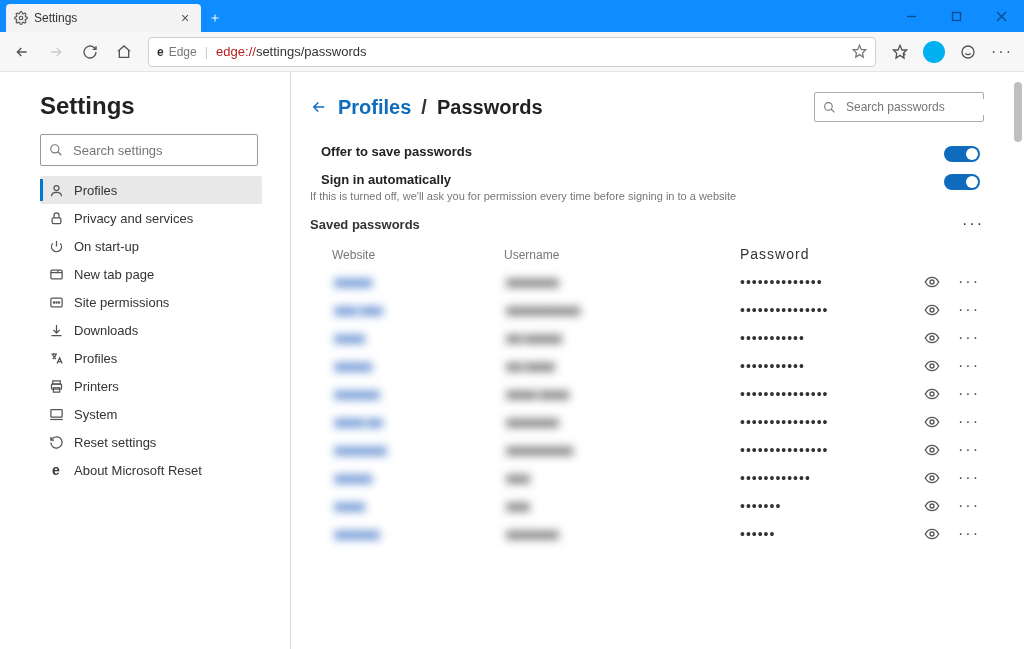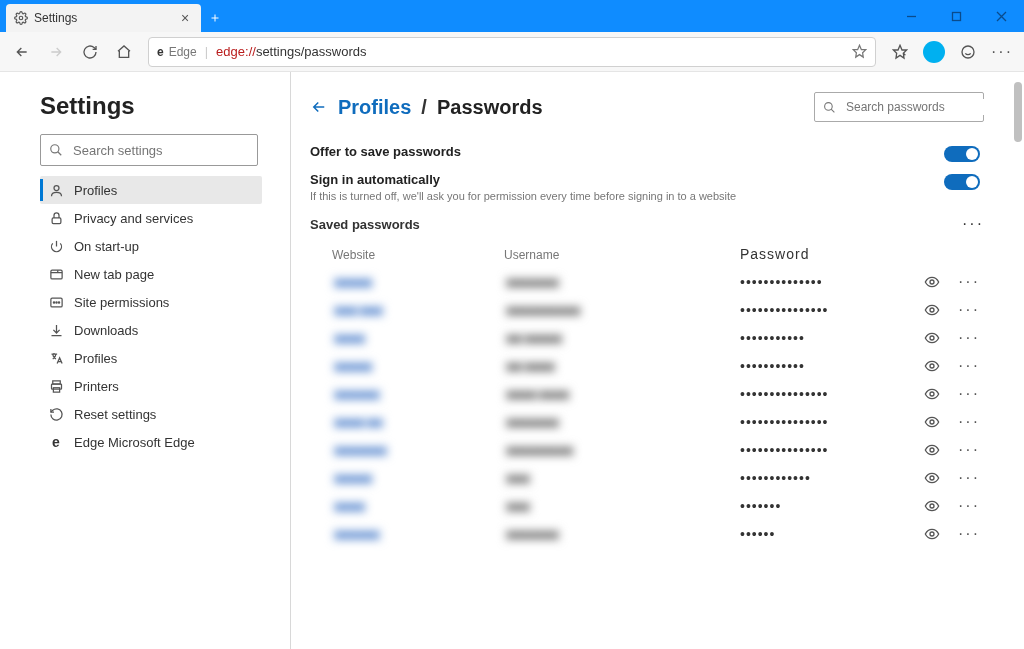--- a/index.html
+++ b/index.html
@@ -47,21 +47,21 @@
   .breadcrumb { display:flex; align-items:center; gap:10px; margin-bottom:22px; }
   .breadcrumb .back { color:#0F6CBD; }
   .breadcrumb .link { color:#0F6CBD; font-size:20px; font-weight:600; text-decoration:none; }
   .breadcrumb .slash { color:#333; font-size:20px; font-weight:600; }
   .breadcrumb .current { color:#222; font-size:20px; font-weight:600; }
   .search-passwords { margin-left:auto; width:170px; height:30px; border:1px solid #AAA; border-radius:2px; display:flex; align-items:center; padding:0 8px; gap:8px; }
   .search-passwords input { border:none; outline:none; flex:1; font-size:12px; }
 
   .setting-row { display:flex; align-items:flex-start; justify-content:space-between; margin:0 0 10px 0; padding-right:4px; }
   .setting-row .labels { flex:1; }
-  .setting-row .t1 { font-weight:600; font-size:13px; color:#222; }
+  .setting-row .t1 { font-weight:600; font-size:13px; color:#222;margin-left:11px; }
   .setting-row .t2 { font-size:11px; color:#777; margin-top:3px; }
   .toggle { width:36px; height:16px; background:#0F6CBD; border-radius:10px; position:relative; margin-top:2px; }
   .toggle::after { content:""; position:absolute; right:2px; top:2px; width:12px; height:12px; border-radius:50%; background:#fff; }
 
   .section-head { display:flex; justify-content:space-between; align-items:center; margin:14px 0 8px 0; }
   .section-head .t1 { font-weight:600; font-size:13px; }
 
   .pw-table { width:100%; }
   .pw-head, .pw-row { display:flex; align-items:flex-end; padding:6px 4px; }
   .pw-head { color:#777; font-size:12px; }
@@ -262,31 +262,40 @@
               <rect x="6" y="3" width="12" height="5"></rect>
               <rect x="4" y="8" width="16" height="8" rx="1"></rect>
               <rect x="7" y="14" width="10" height="7"></rect>
             </svg>
           </span>
           <span>Printers</span>
         </li>
         <li class="">
           <span class="icon">
             <svg width="15" height="15" viewBox="0 0 24 24" fill="none" stroke="#555" stroke-width="2">
+              <rect x="3" y="4" width="18" height="12" rx="1"></rect>
+              <path d="M2 20h20"></path>
+            </svg>
+          </span>
+          <span>System</span>
+        </li>
+        <li class="">
+          <span class="icon">
+            <svg width="15" height="15" viewBox="0 0 24 24" fill="none" stroke="#555" stroke-width="2">
               <path d="M3 12a9 9 0 1 0 3-6.7L3 8"></path>
               <path d="M3 3v5h5"></path>
             </svg>
           </span>
           <span>Reset settings</span>
         </li>
         <li class="">
           <span class="icon">
             <span style="font-weight:700;color:#333;font-size:14px">e</span>
           </span>
-          <span>Edge Microsoft Edge</span>
+          <span>About Microsoft Reset</span>
         </li>
       </ul>
   </div>
 
   <div class="main">
     <div class="breadcrumb">
       <span class="back">
         <svg width="18" height="18" viewBox="0 0 24 24" fill="none" stroke="#0F6CBD" stroke-width="2">
             <path d="M19 12H5M11 18l-6-6 6-6"></path>
           </svg>

